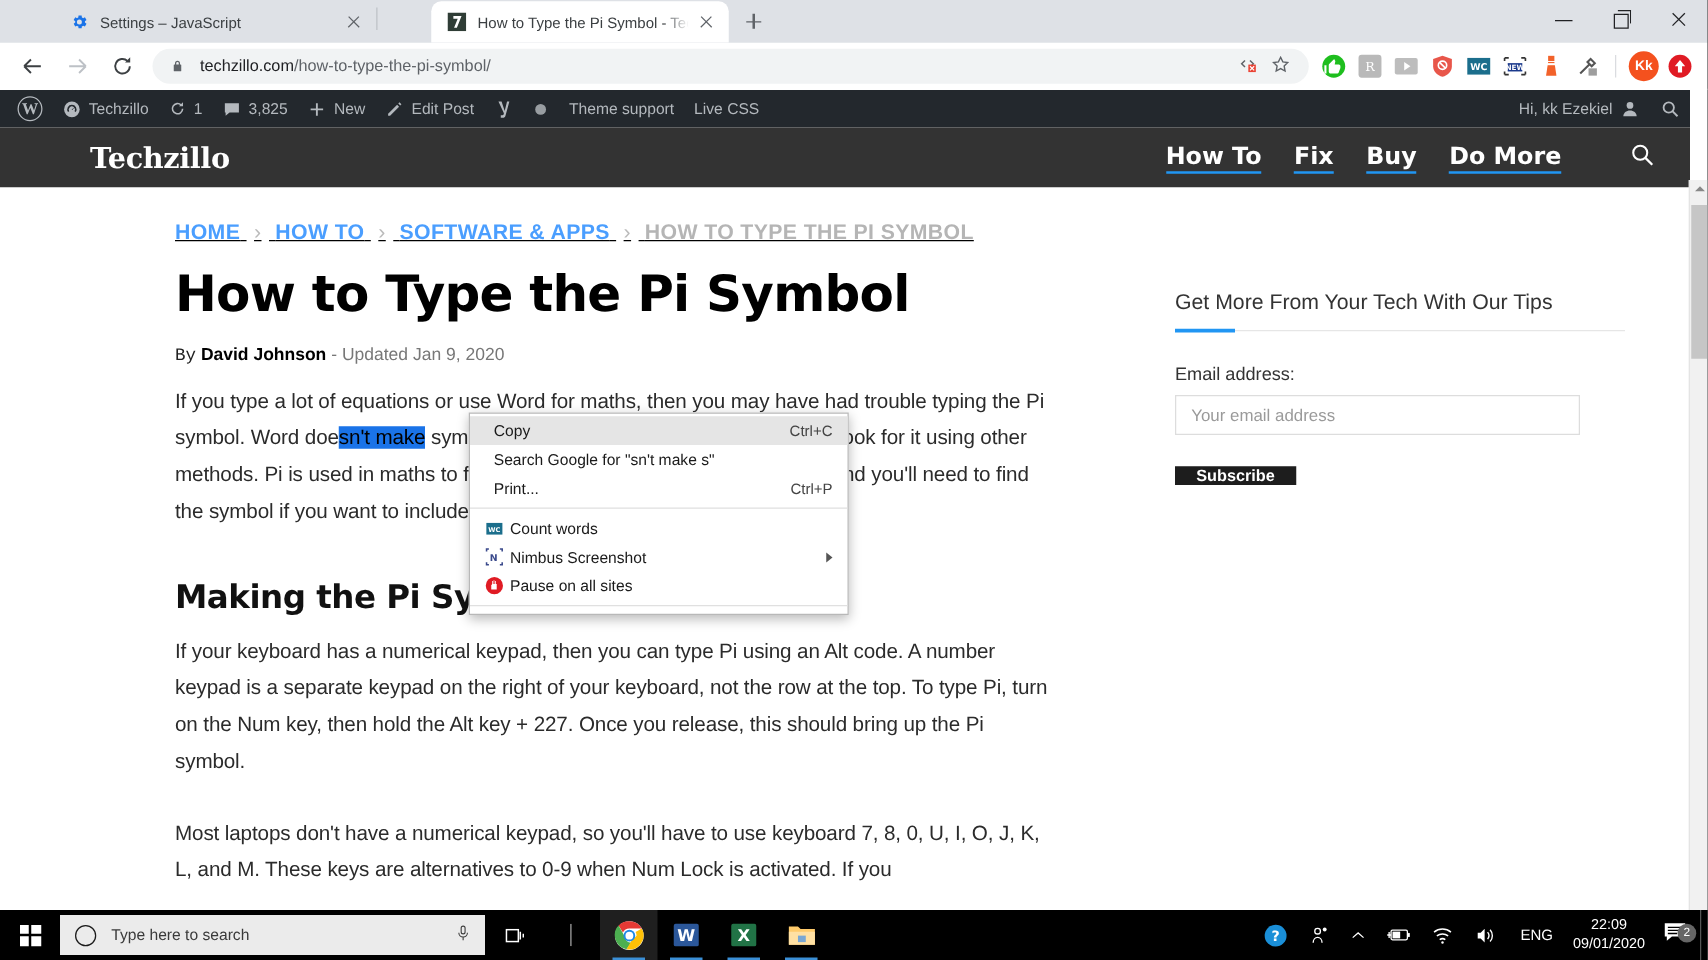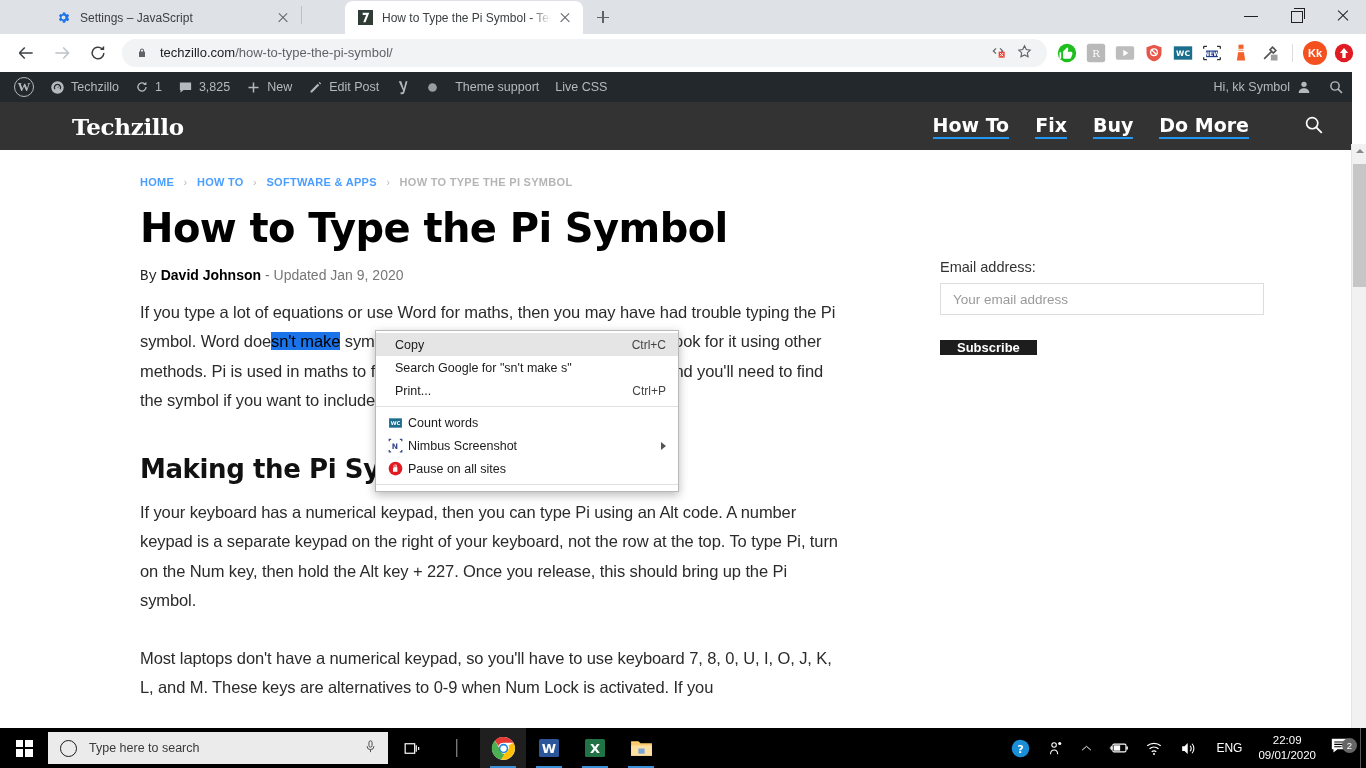--- a/index.html
+++ b/index.html
@@ -159,21 +159,21 @@
     font-family: "DejaVu Sans", sans-serif;
   }
   .nav-search { margin-left: 28px; }
 
   
   .content {
     display: flex; padding: 0; width: 1352px; background: #fff;
     height: 578px;
   }
   .article { width: 880px; padding: 26px 40px 0 140px; }
-  .crumbs { font-size: 11px; font-weight: bold; letter-spacing: .3px; }
+  .crumbs { font-size: 17px; font-weight: bold; letter-spacing: .3px; text-decoration: underline; }
   .crumbs a { color: #4a9eff; text-decoration: none; }
   .crumbs .sep { color: #bbb; margin: 0 6px; font-weight: normal; }
   .crumbs .cur { color: #b5b5b5; }
   h1.title {
     font-family: "DejaVu Sans", sans-serif;
     font-size: 40px; line-height: 1.12; color: #000; font-weight: bold;
     margin: 18px 0 0; letter-spacing: -0.6px;
   }
   .byline { font-size: 14px; color: #444; margin-top: 16px; }
   .byline .by { color: #222; font-family: Liberation Mono, monospace; }
@@ -488,21 +488,21 @@
         </span>
         <span class="wpbar-item">
           <span>Theme support</span>
         </span>
         <span class="wpbar-item">
           <span>Live CSS</span>
         </span>
 
         <span class="wpbar-right">
           <span class="wpbar-item">
-            <span>Hi, kk Symbol</span>
+            <span>Hi, kk Ezekiel</span>
             <svg width="16" height="16" viewBox="0 0 24 24">
                 <circle cx="12" cy="8" r="4" fill="#b4b9be"></circle>
                 <path fill="#b4b9be" d="M4 21c0-4.4 3.6-7 8-7s8 2.6 8 7z"></path>
               </svg>
           </span>
           <span class="wpbar-item">
             <svg width="16" height="16" viewBox="0 0 24 24">
                 <circle cx="10.5" cy="10.5" r="6.2" fill="none" stroke="#b4b9be" stroke-width="2.2"></circle>
                 <path stroke="#b4b9be" stroke-width="2.4" d="M15.2 15.2L21 21"></path>
               </svg>
@@ -550,20 +550,21 @@
 
           <p class="body"><span>If you type a lot of equations or use Word for maths, then you may have had trouble typing the Pi symbol. Word doe</span><span class="sel">sn't make</span><span> symbols like Pi easy so visible; you'll have to look for it using other methods. Pi is used in maths to find the circumference or area of a circle and you'll need to find the symbol if you want to include the symbol in your equations.</span></p>
 
           <h2 class="section">Making the Pi Symbol</h2>
 
           <p class="body">If your keyboard has a numerical keypad, then you can type Pi using an Alt code. A number keypad is a separate keypad on the right of your keyboard, not the row at the top. To type Pi, turn on the Num key, then hold the Alt key + 227. Once you release, this should bring up the Pi symbol.</p>
           <p class="body" style="margin-top:28px">Most laptops don't have a numerical keypad, so you'll have to use keyboard 7, 8, 0, U, I, O, J, K, L, and M. These keys are alternatives to 0-9 when Num Lock is activated. If you</p>
         </div>
 
         <div class="sidebar">
+          <div class="widget-title">Get More From Your Tech With Our Tips</div>
           <div class="field-label">Email address:</div>
           <input class="email-input" type="text" placeholder="Your email address" style="">
           <button class="subscribe">Subscribe</button>
         </div>
       </div>
 
       <div class="pagescroll">
         <div class="ps-arrow-up"></div>
         <div class="ps-thumb"></div>
       </div>

